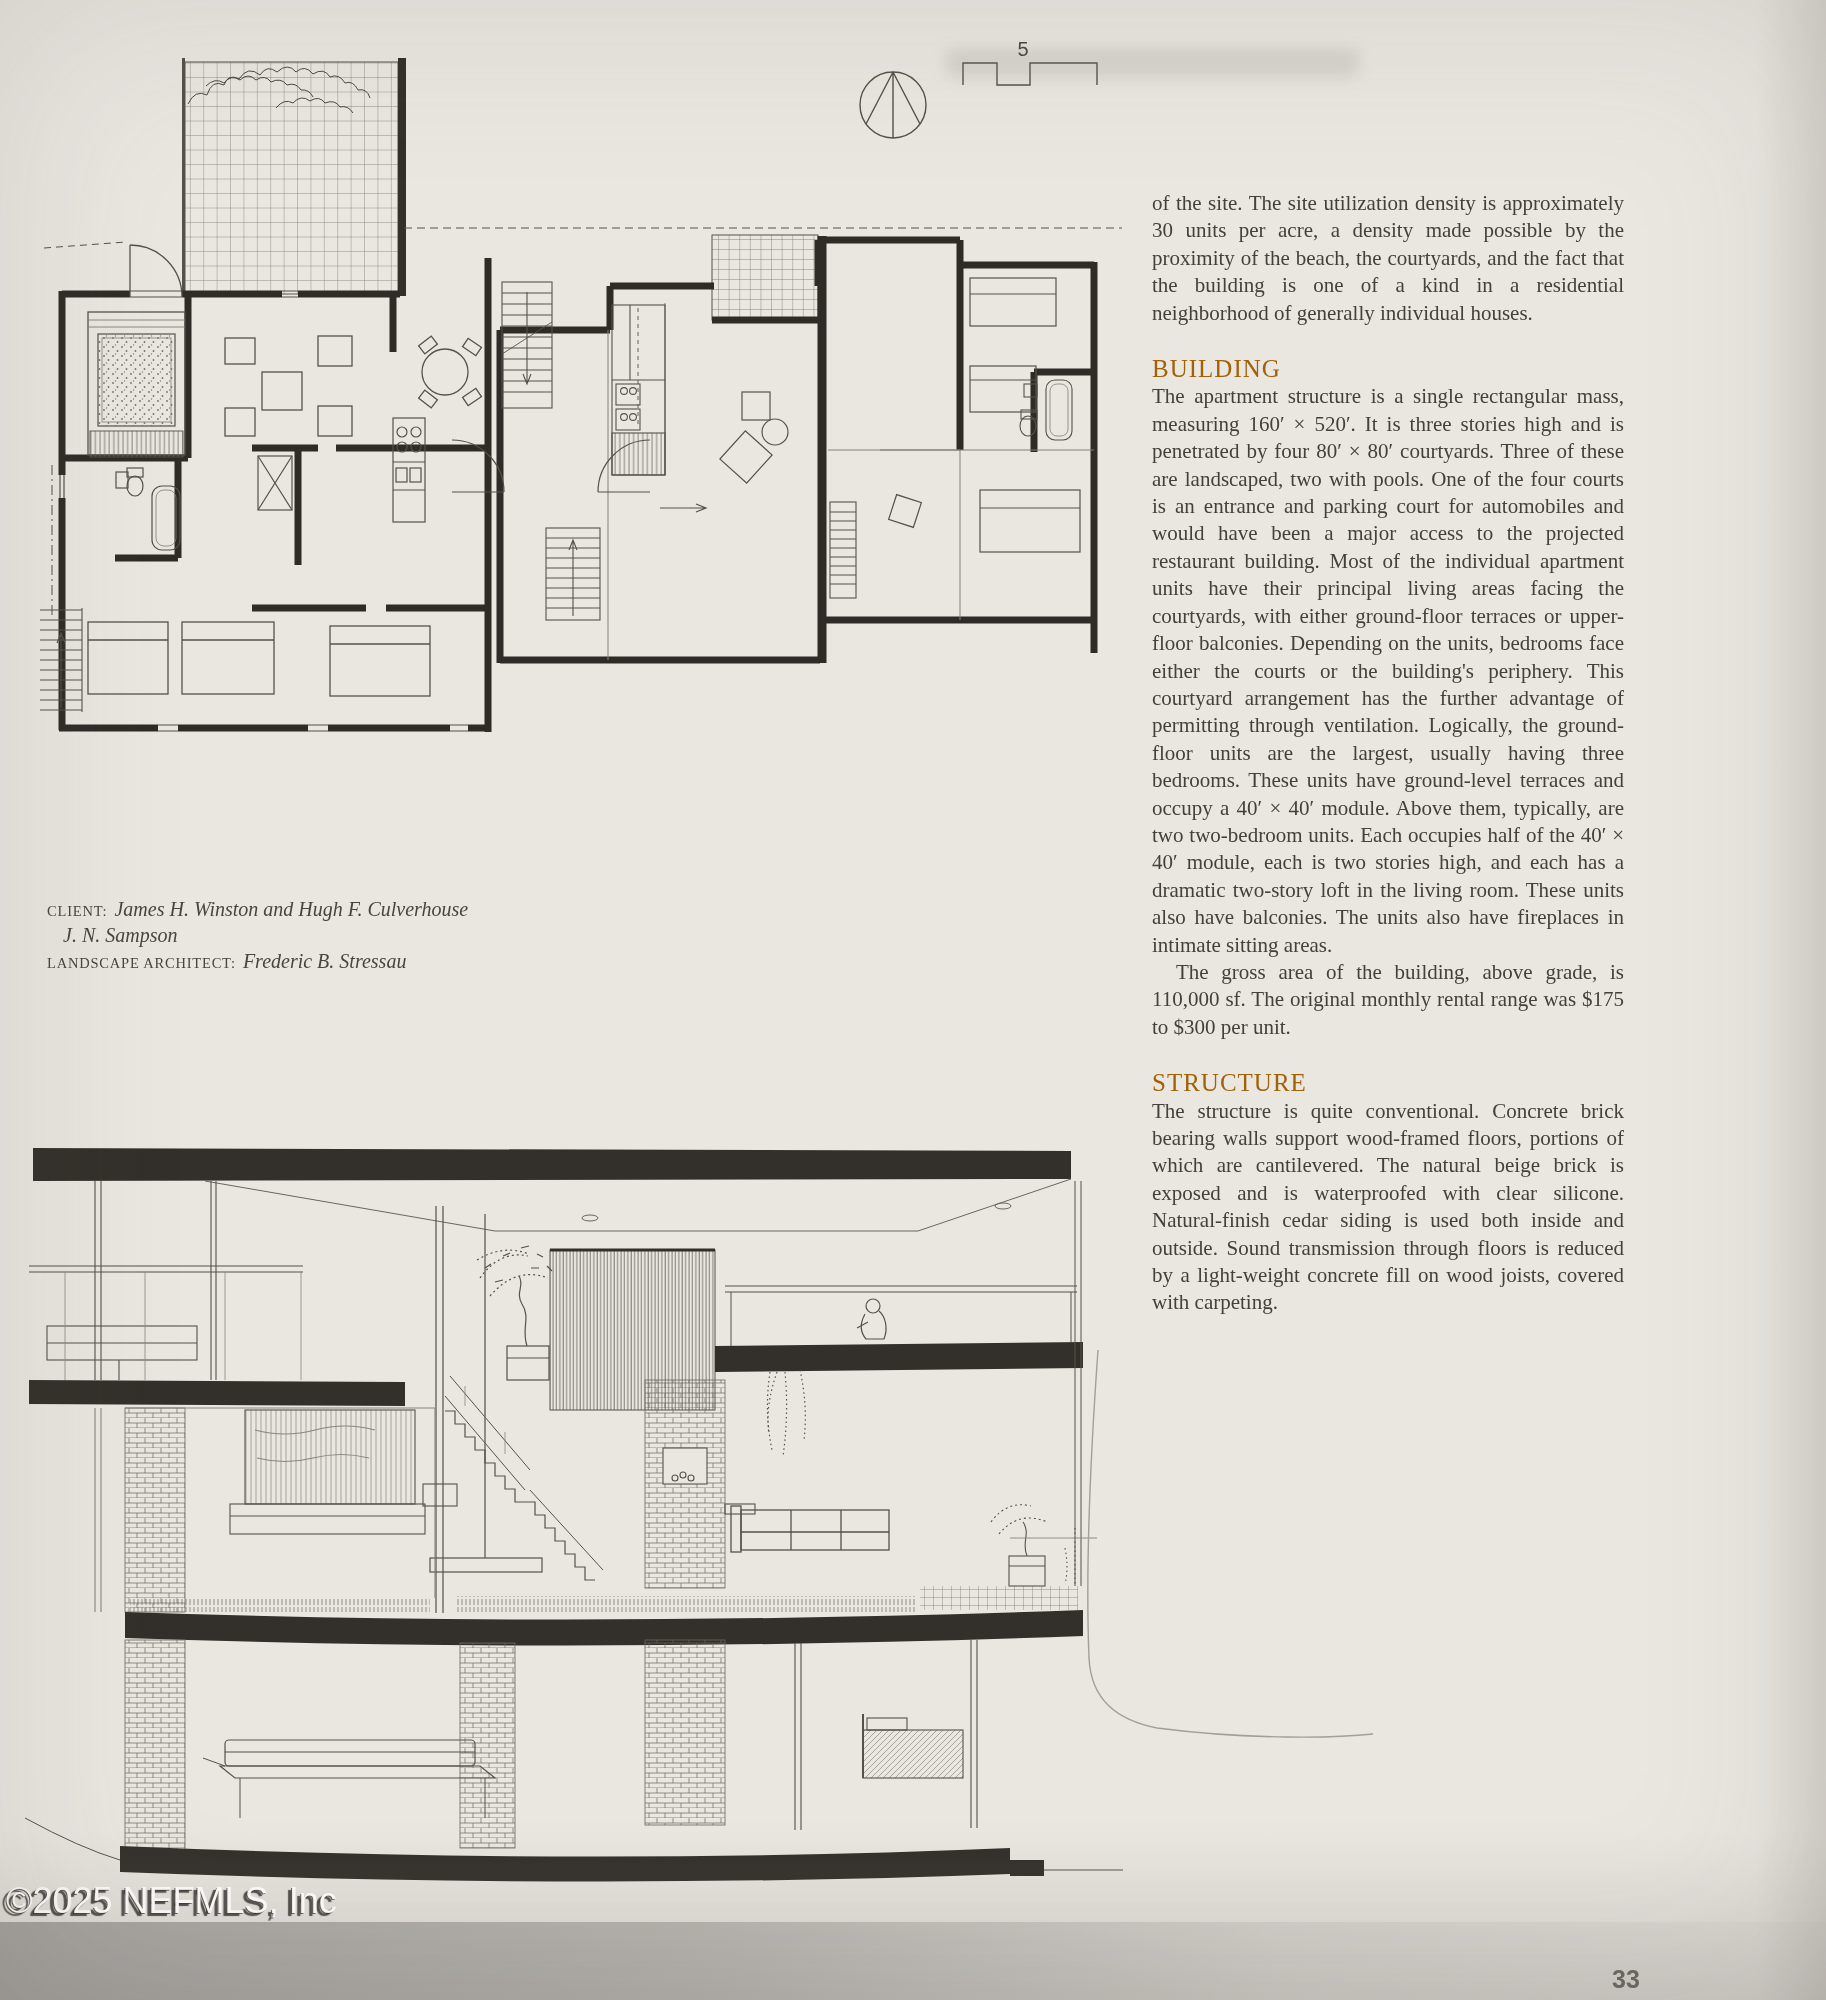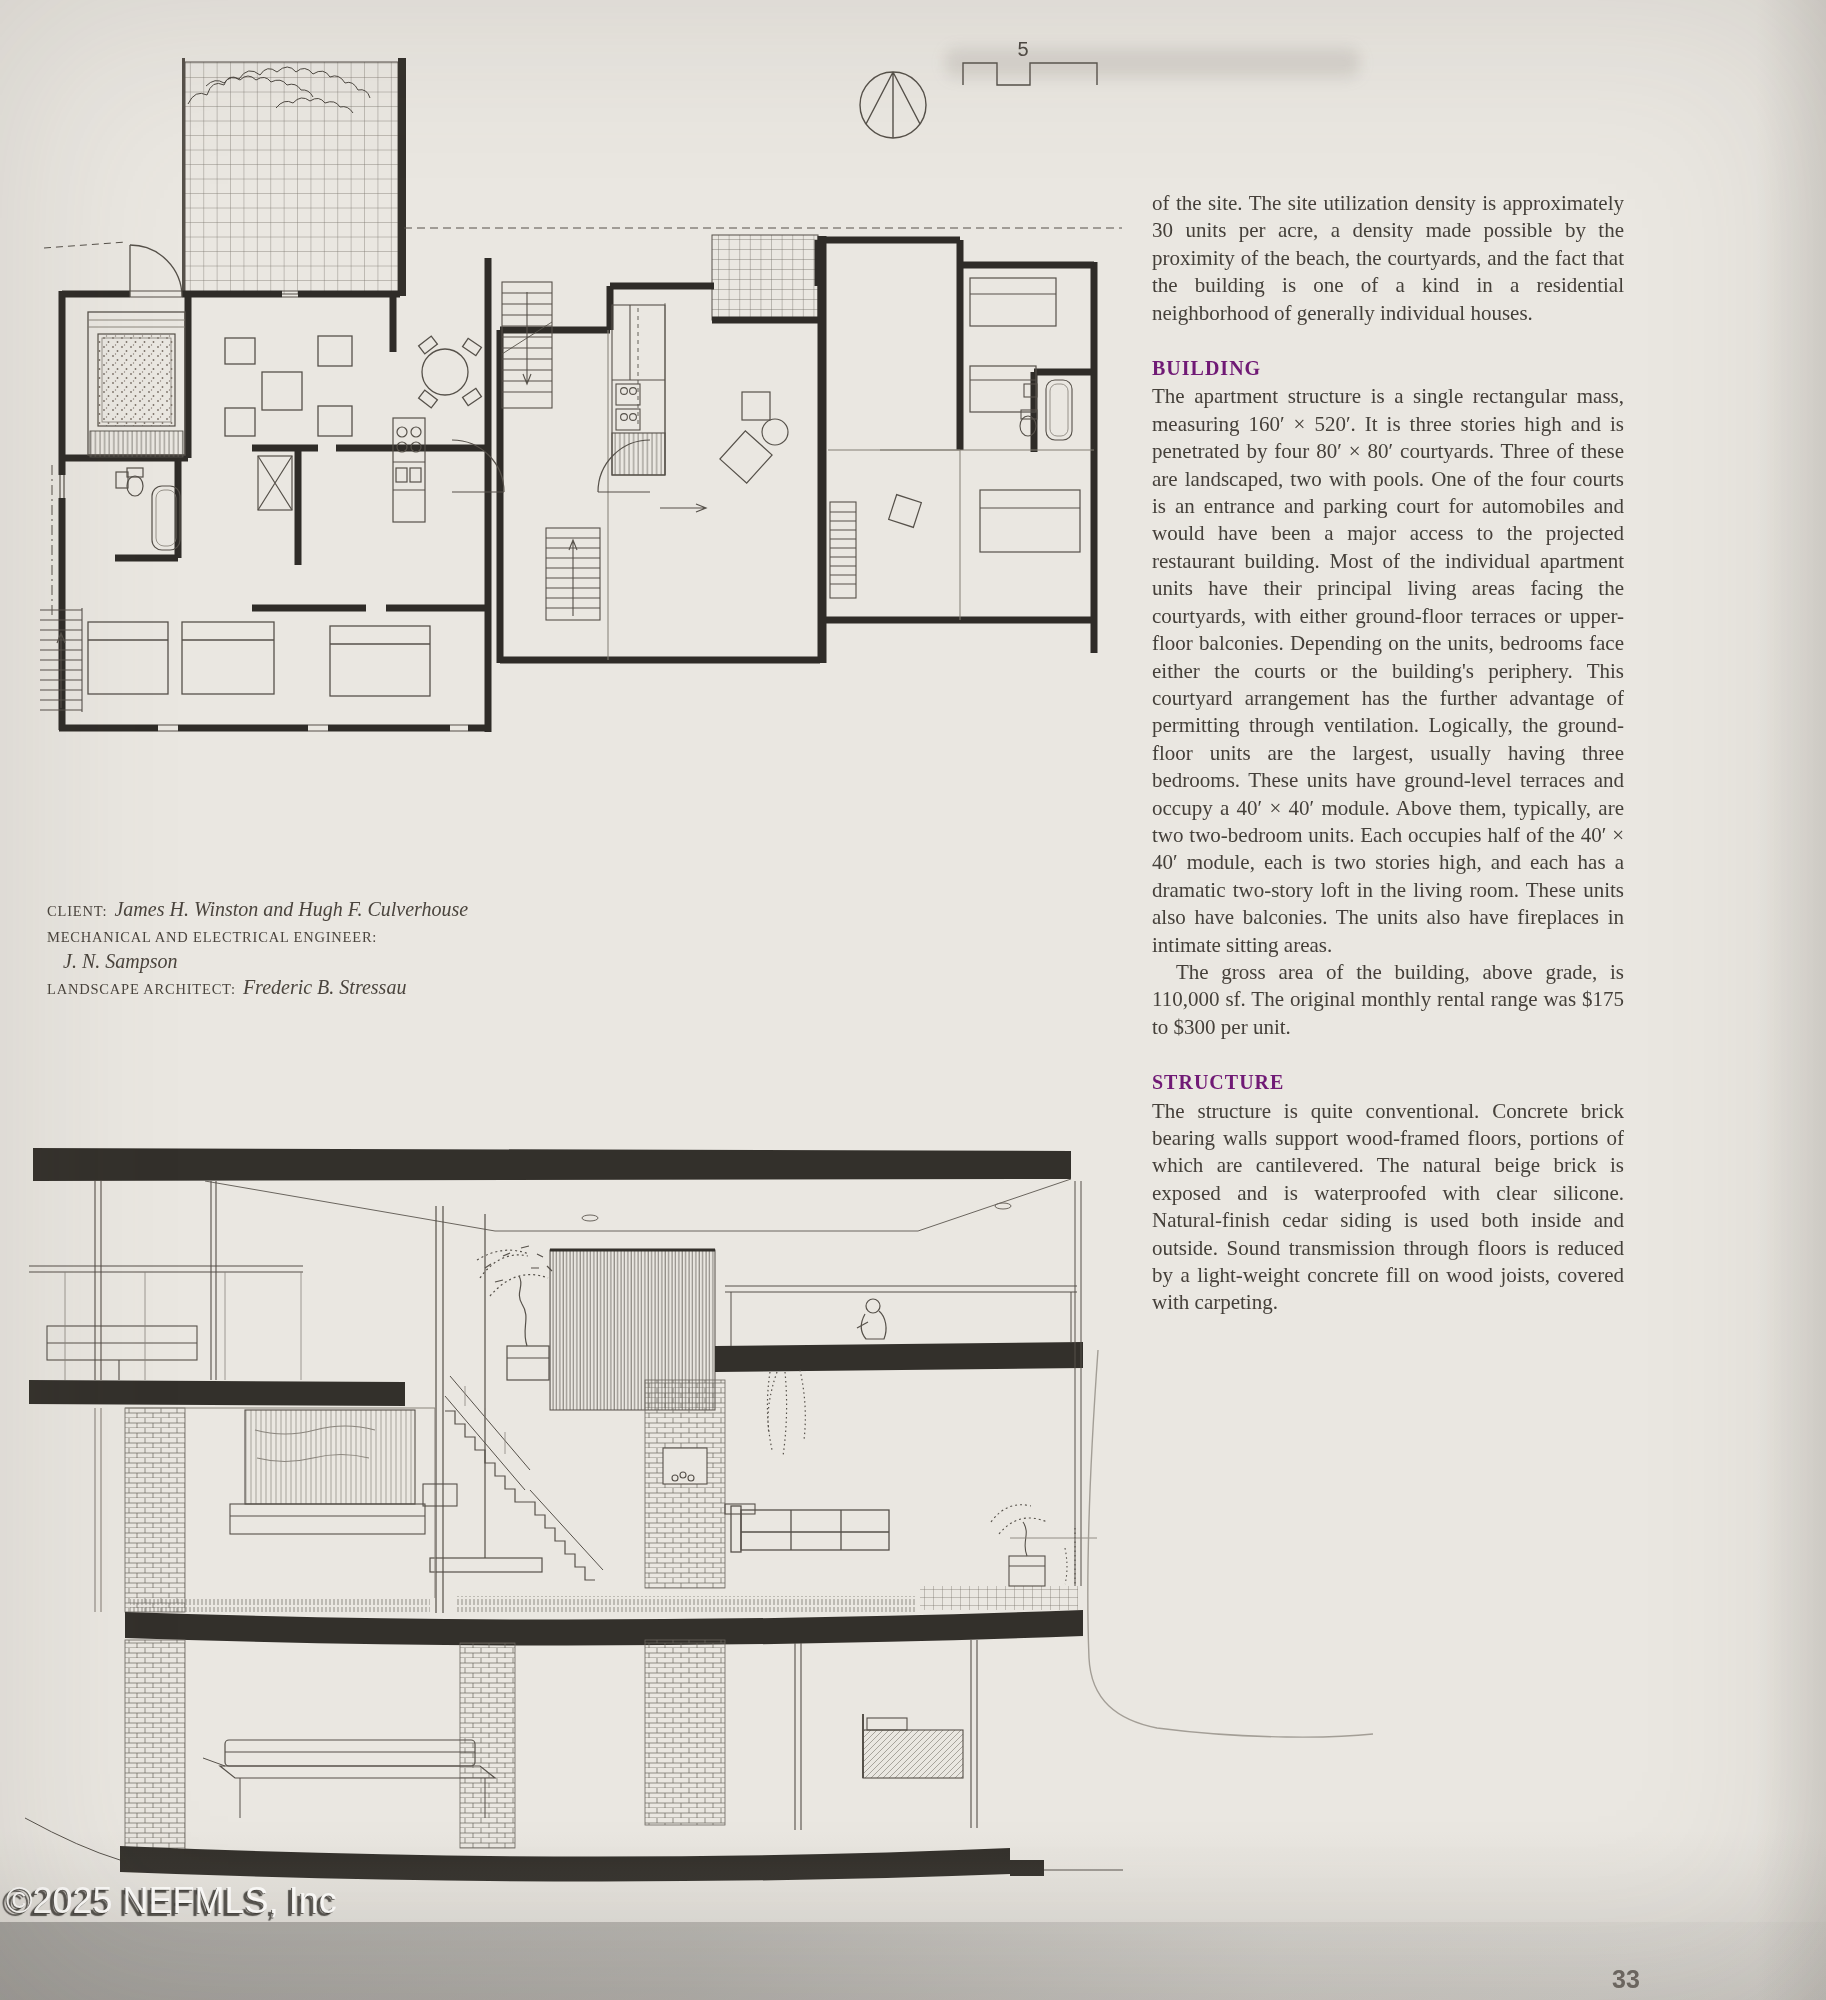--- a/index.html
+++ b/index.html
@@ -25,21 +25,21 @@
   .credits{position:absolute;left:47px;top:896px;width:600px;color:#4a443d;font-family:Liberation Serif, serif;}
   .credit-line{height:26px;line-height:26px;white-space:nowrap;}
   .credit-label{font-size:14.5px;letter-spacing:.8px;}
   .credit-value{font-size:20px;font-style:italic;margin-left:7px;}
 
   
   .article{position:absolute;left:1152px;top:190px;width:472px;
     font-size:21px;line-height:27.4px;color:#45403a;text-align:justify;hyphens:auto;}
   .article p{margin:0;}
   .article p.indent{text-indent:24px;}
-  .article h2{font-size:20px;font-weight:700;letter-spacing:1px;margin:28px 0 1px;color:#701a75;}
+  .article h2{font-size:25px;font-weight:400;letter-spacing:1px;margin:28px 0 1px;color:#a16207;}
 
   
   .plans-svg{position:absolute;left:30px;top:20px;}
   .section-svg{position:absolute;left:25px;top:1118px;}
 
   .watermark{position:absolute;left:6px;top:1880px;
     font-family:"Liberation Sans",sans-serif;font-size:36px;color:#fbfaf8;letter-spacing:0;
     text-shadow:-4px 3px 1px rgba(50,47,43,.82),-1px 1px 0 rgba(50,47,43,.7);}
   .pageno{position:absolute;left:1612px;top:1944px;
     font-family:"Liberation Sans",sans-serif;font-weight:bold;font-size:25px;color:#6d6761;margin-top:21px;}
@@ -264,23 +264,20 @@
       <path d="M933,65 V43 H967 V65 H1000 V43 H1067 V65" stroke="#56514a" stroke-width="1.4"></path>
       <text x="993" y="36" font-size="20" text-anchor="middle">5</text>
     </g>
   </svg>
 
   <div class="credits">
     <div class="credit-line">
       <span class="credit-label">CLIENT:</span><span class="credit-value">James H. Winston and Hugh F. Culverhouse</span>
     </div>
     <div class="credit-line">
-      <span class="credit-label">MECHANICAL AND ELECTRICAL ENGINEER:</span><span class="credit-value"></span>
-    </div>
-    <div class="credit-line">
       <span class="credit-label"></span><span class="credit-value" style="margin-left:16px;">J. N. Sampson</span>
     </div>
     <div class="credit-line">
       <span class="credit-label">LANDSCAPE ARCHITECT:</span><span class="credit-value">Frederic B. Stressau</span>
     </div>
   </div>
 
   <div class="article">
     <p>of the site. The site utilization density is approximately 30 units per acre, a density made possible by the proximity of the beach, the courtyards, and the fact that the building is one of a kind in a residential neighborhood of generally individual houses.</p>
     <h2>BUILDING</h2>

